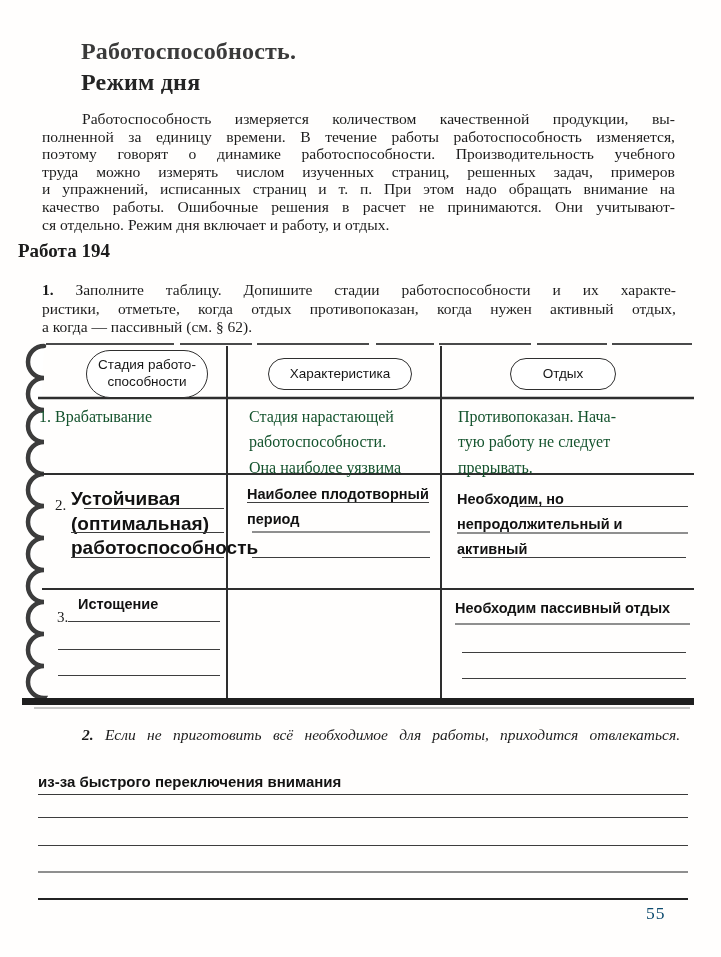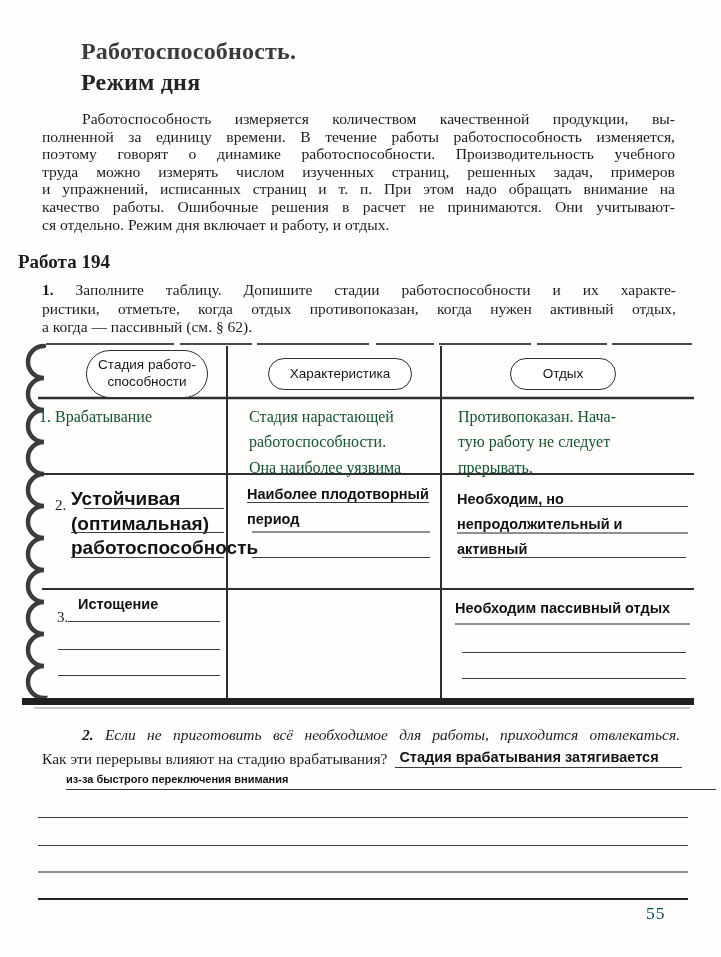--- a/index.html
+++ b/index.html
@@ -7,38 +7,38 @@
         font-family:"Liberation Serif","DejaVu Serif",serif;color:#1c1c1c;}
   .abs{position:absolute;}
   .serif{font-family:"Liberation Serif","DejaVu Serif",serif;}
   .ans{font-family:"Liberation Sans","DejaVu Sans",sans-serif;font-weight:bold;color:#121212;}
   .title{left:81px;top:36px;font-size:24px;font-weight:bold;line-height:31px;letter-spacing:.2px;color:#242424;}
   .title .t1{color:#3a3a3a;text-align:center;}
   .intro{left:42px;top:110px;width:633px;font-size:15.6px;line-height:17.6px;}
   .p-line{text-align:justify;text-align-last:justify;}
   .p-line.ind{padding-left:40px;}
   .p-line.last{text-align-last:left;}
-  .work-head{left:18px;top:251px;font-size:19px;font-weight:bold;}
+  .work-head{left:18px;top:240px;font-size:19px;font-weight:bold;}
   .task1{left:42px;top:281px;width:634px;font-size:15.5px;line-height:18.6px;}
   .tasknum{font-weight:bold;}
   .pill{position:absolute;border:1.6px solid #2f2f2f;border-radius:24px;background:#fff;
         display:flex;align-items:center;justify-content:center;text-align:center;
         font-family:"Liberation Sans","DejaVu Sans",sans-serif;font-size:13.5px;line-height:1.25;
         color:#161616;white-space:pre-line;}
   .cell{position:absolute;white-space:pre-line;}
   .r-serif{font-size:16px;line-height:25.4px;color:#14532d;}
   .u{position:absolute;height:0;border-bottom:1.6px solid #3e3e3e;}
   .u.g{border-bottom:2.5px solid #8f8f8f;}
   .u.d{border-bottom:2px solid #232323;}
   .q2l1{left:42px;top:726px;width:638px;font-size:15.5px;text-align:justify;text-align-last:justify;padding-left:0;font-style:italic;}
   .q2l1 .ind2{padding-left:40px;}
   .q2l2{left:42px;top:749px;width:640px;display:flex;align-items:flex-end;}
   .q2l2 .q{font-size:15.5px;white-space:nowrap;}
   .q2l2 .a{flex:1;margin-left:8px;padding:0 2px 2px 4px;border-bottom:1.6px solid #3a3a3a;font-size:14.5px;}
-  .q2l3{left:38px;top:773px;width:650px;padding-bottom:4px;border-bottom:1.6px solid #3a3a3a;font-size:11px;margin-left:28px;}
+  .q2l3{left:38px;top:773px;width:650px;padding-bottom:4px;border-bottom:1.6px solid #3a3a3a;font-size:15px;}
   .pagenum{left:646px;top:903px;font-size:17.5px;color:#0c4a6e;letter-spacing:1px;}
 </style>
 </head>
 <body>
 
 <div class="page">
 
   <div class="abs title">
     <div class="t1">Работоспособность.</div>
     <div>Режим дня</div>
@@ -115,24 +115,20 @@
   <div class="u" style="left:58px;top:649px;width:162px;"></div>
   <div class="u" style="left:58px;top:675px;width:162px;"></div>
 
 
   <div class="cell ans" style="left:455px;top:600px;font-size:14.5px;width:236px;">Необходим пассивный отдых</div>
   <div class="u g" style="left:455px;top:623px;width:235px;"></div>
   <div class="u" style="left:462px;top:652px;width:224px;"></div>
   <div class="u" style="left:462px;top:678px;width:224px;"></div>
 
   <div class="abs q2l1 serif"><span class="ind2 tasknum">2.</span> <span>Если не приготовить всё необходимое для работы, приходится отвлекаться.</span></div>
-  <div class="abs q2l2">
-    <span class="q serif">Как эти перерывы влияют на стадию врабатывания?</span>
-    <span class="a ans">Стадия врабатывания затягивается</span>
-  </div>
   <div class="abs q2l3 ans">из-за быстрого переключения внимания</div>
 
   <div class="u" style="left:38px;top:817px;width:650px;"></div>
   <div class="u" style="left:38px;top:845px;width:650px;"></div>
   <div class="u g" style="left:38px;top:871px;width:650px;"></div>
   <div class="u d" style="left:38px;top:898px;width:650px;"></div>
 
   <div class="abs pagenum serif">55</div>
 
 </div>

